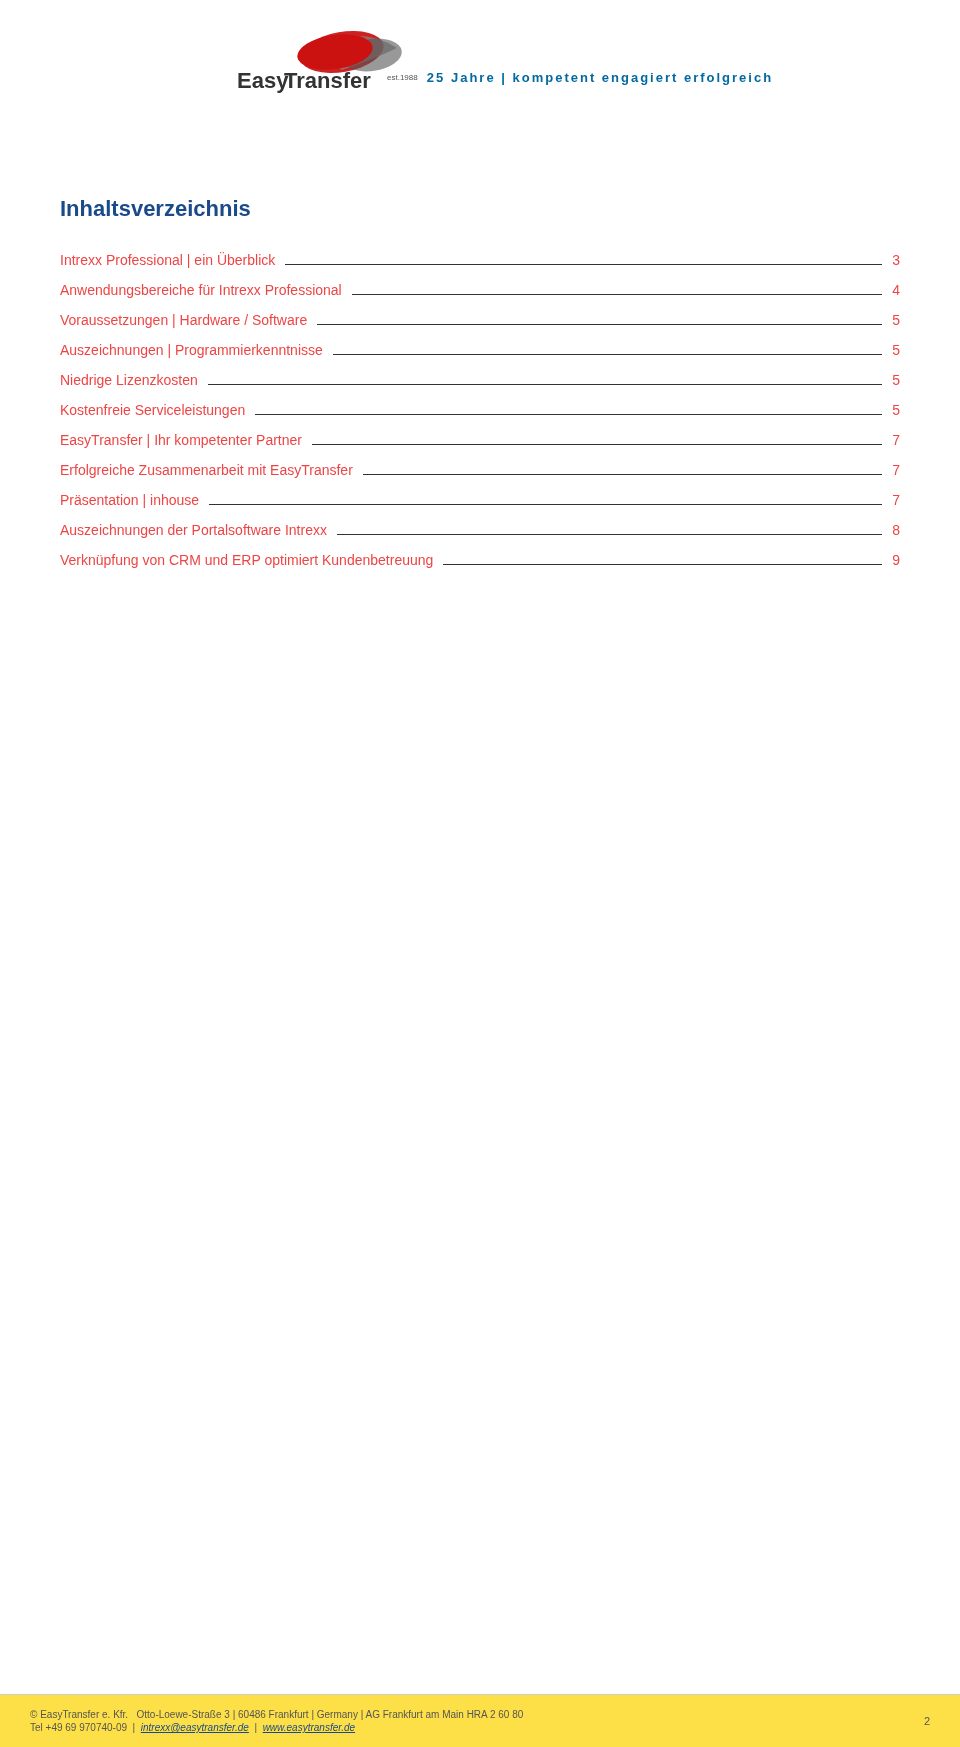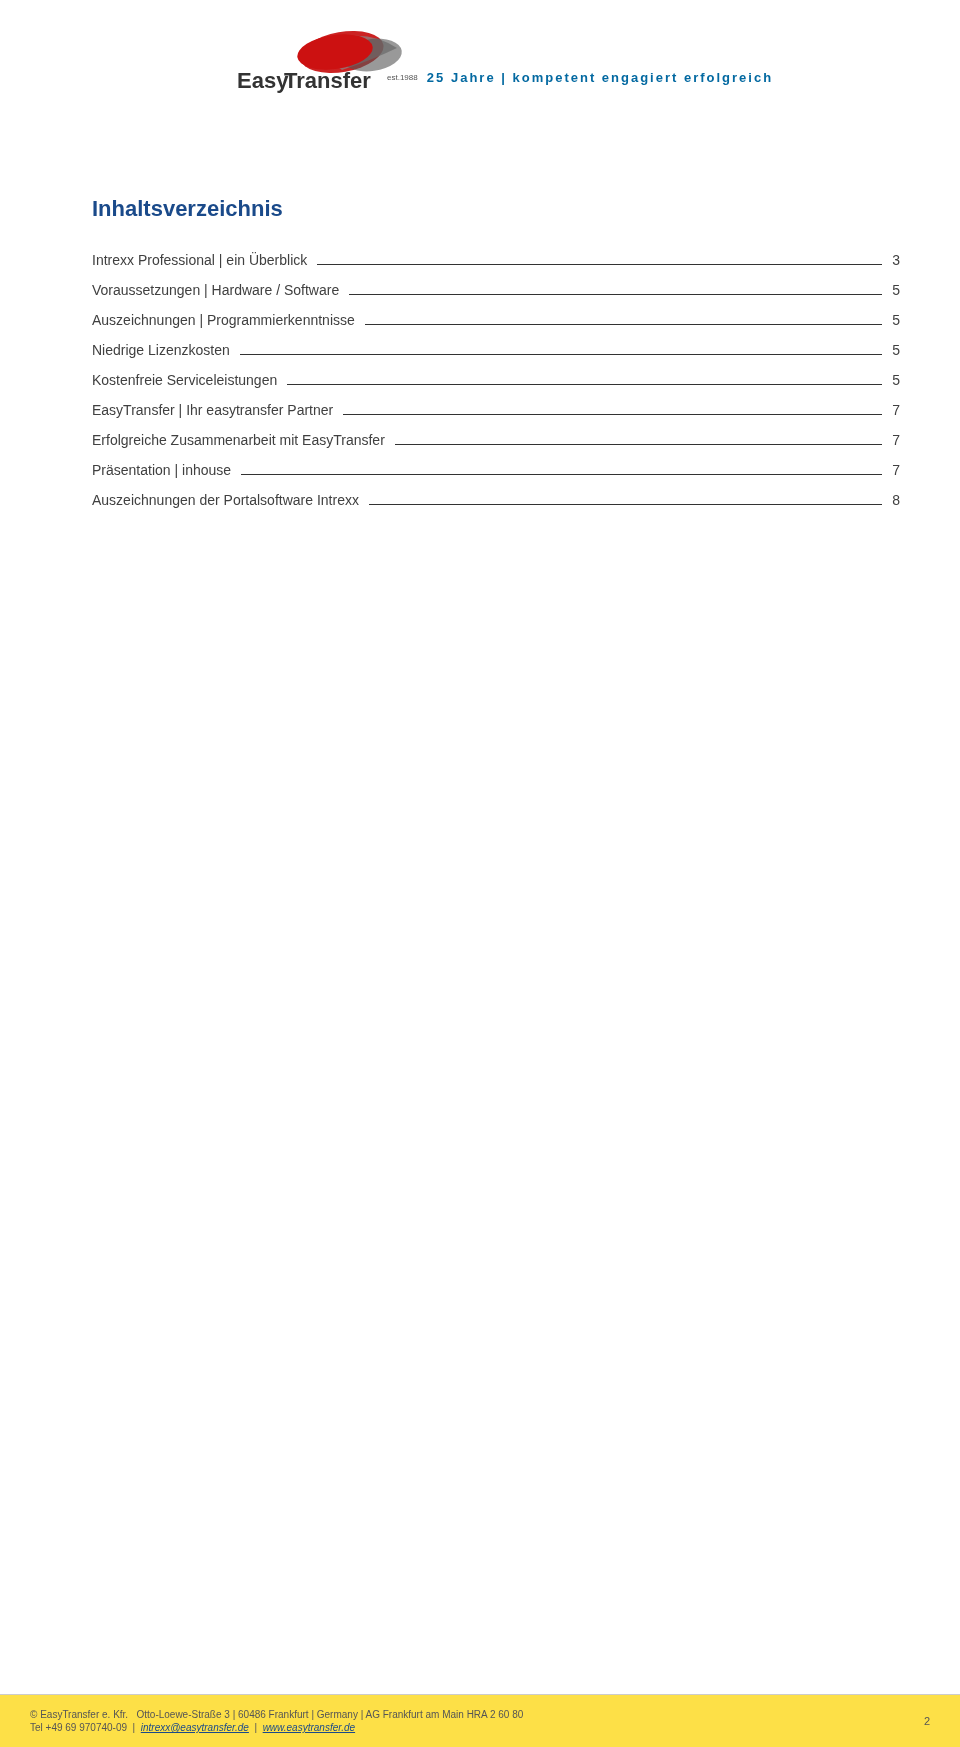--- a/index.html
+++ b/index.html
@@ -30,21 +30,20 @@
       display: flex;
       flex-direction: column;
       align-items: center;
       padding-top: 30px;
       padding-bottom: 20px;
     }
 
     
     .main-content {
       padding: 40px 60px 80px 60px;
-      margin-left: 32px;
     }
 
     .section-title {
       font-size: 22px;
       font-weight: bold;
       color: #1a4a8a;
       margin-bottom: 30px;
       margin-top: 10px;
     }
 
@@ -53,21 +52,21 @@
       list-style: none;
       width: 100%;
     }
 
     .toc-item {
       display: flex;
       align-items: flex-end;
       width: 100%;
       margin-bottom: 14px;
       font-size: 14px;
-      color: #404040;
+      color: #ef4444;
     }
 
     .toc-label {
       white-space: nowrap;
       padding-right: 6px;
       flex-shrink: 0;
     }
 
     .toc-dots {
       flex: 1;
@@ -159,20 +158,25 @@
     <h1 class="section-title">Inhaltsverzeichnis</h1>
 
     <ul class="toc-list">
 
       <li class="toc-item">
         <span class="toc-label">Intrexx Professional  |  ein Überblick</span>
         <span class="toc-dots"></span>
         <span class="toc-number">3</span>
       </li>
 
+      <li class="toc-item">
+        <span class="toc-label">Anwendungsbereiche für Intrexx Professional</span>
+        <span class="toc-dots"></span>
+        <span class="toc-number">4</span>
+      </li>
 
       <li class="toc-item">
         <span class="toc-label">Voraussetzungen  |  Hardware / Software</span>
         <span class="toc-dots"></span>
         <span class="toc-number">5</span>
       </li>
 
       <li class="toc-item">
         <span class="toc-label">Auszeichnungen  |  Programmierkenntnisse</span>
         <span class="toc-dots"></span>
@@ -185,21 +189,21 @@
         <span class="toc-number">5</span>
       </li>
 
       <li class="toc-item">
         <span class="toc-label">Kostenfreie Serviceleistungen</span>
         <span class="toc-dots"></span>
         <span class="toc-number">5</span>
       </li>
 
       <li class="toc-item">
-        <span class="toc-label">EasyTransfer  |  Ihr easytransfer Partner</span>
+        <span class="toc-label">EasyTransfer  |  Ihr kompetenter Partner</span>
         <span class="toc-dots"></span>
         <span class="toc-number">7</span>
       </li>
 
       <li class="toc-item">
         <span class="toc-label">Erfolgreiche Zusammenarbeit mit EasyTransfer</span>
         <span class="toc-dots"></span>
         <span class="toc-number">7</span>
       </li>
 
@@ -208,20 +212,25 @@
         <span class="toc-dots"></span>
         <span class="toc-number">7</span>
       </li>
 
       <li class="toc-item">
         <span class="toc-label">Auszeichnungen der Portalsoftware Intrexx</span>
         <span class="toc-dots"></span>
         <span class="toc-number">8</span>
       </li>
 
+      <li class="toc-item">
+        <span class="toc-label">Verknüpfung von CRM und ERP optimiert Kundenbetreuung</span>
+        <span class="toc-dots"></span>
+        <span class="toc-number">9</span>
+      </li>
 
     </ul>
 
   </div>
 
   <div class="footer">
     <div class="footer-left">
       <span>
         <span>© EasyTransfer e. Kfr.</span>
         &nbsp;&nbsp;<span>Otto-Loewe-Straße 3  |  60486 Frankfurt  |  Germany  |  AG Frankfurt am Main HRA 2 60 80</span>

